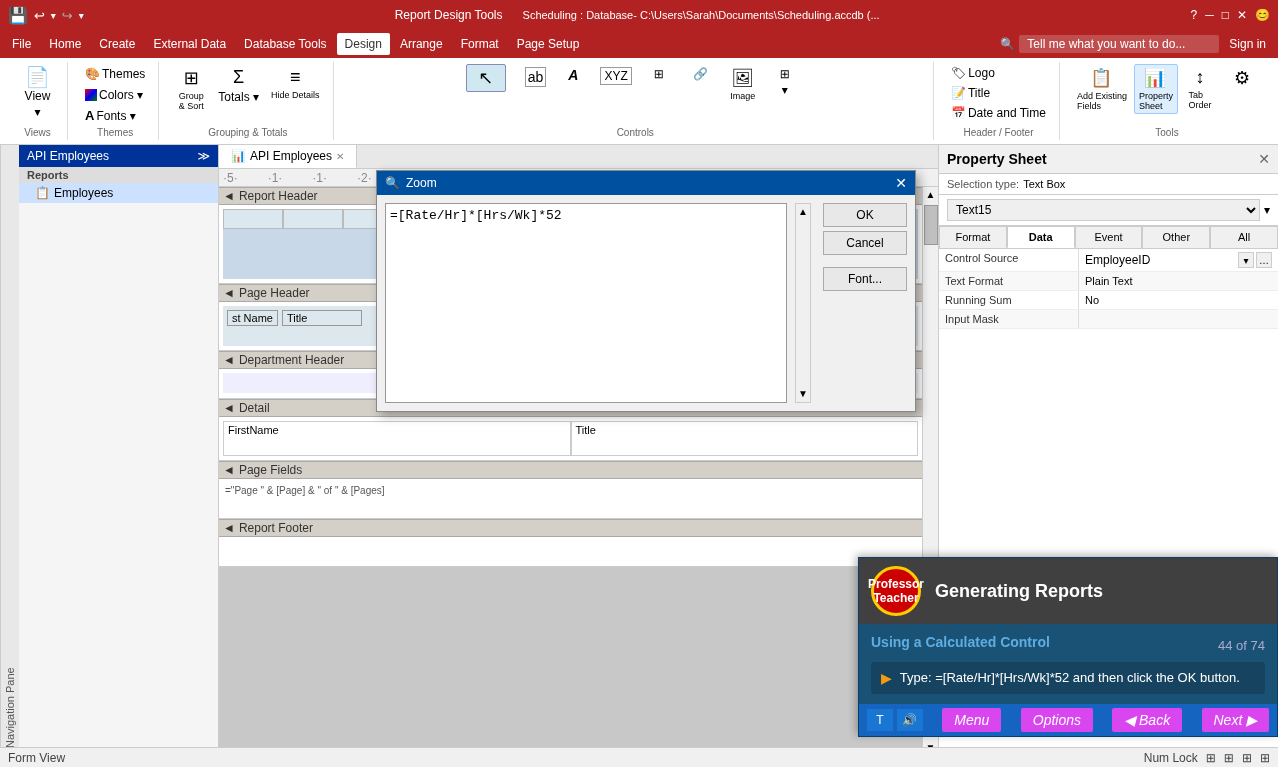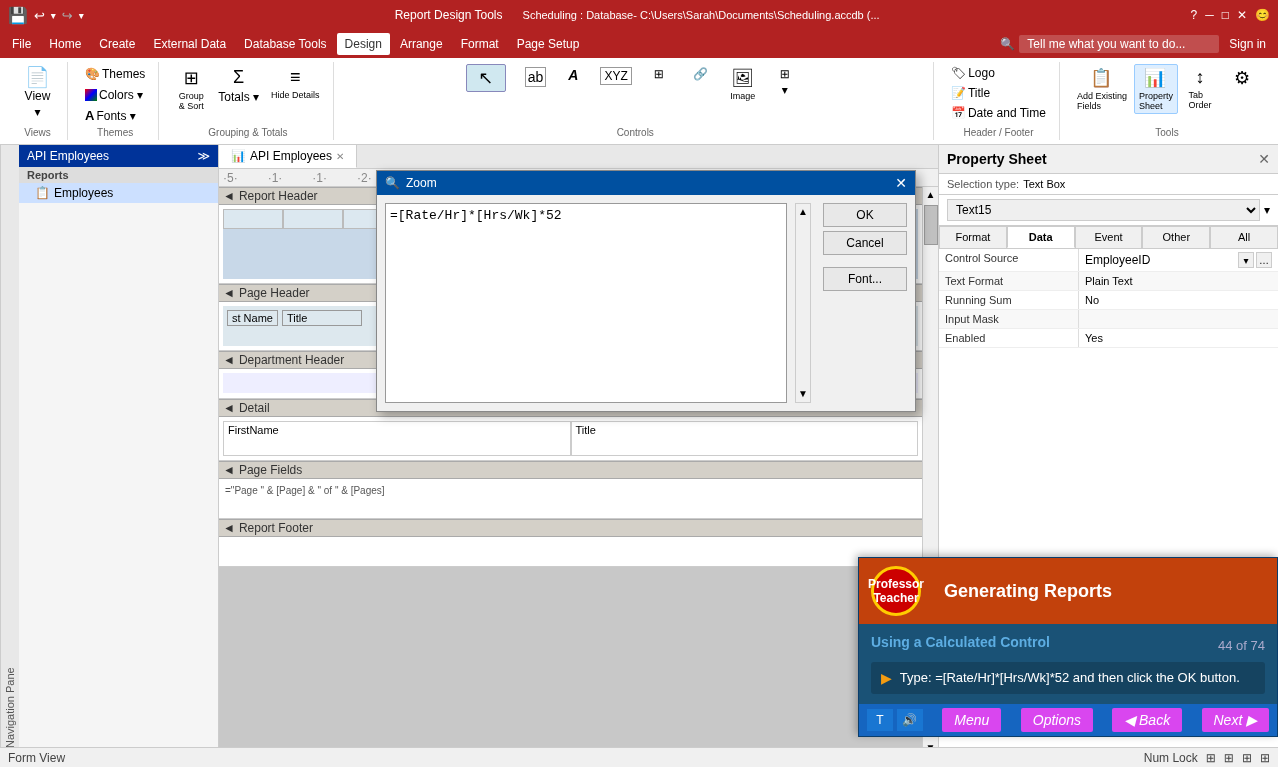--- a/index.html
+++ b/index.html
@@ -392,25 +392,25 @@
       bottom: 30px;
       right: 0;
       width: 420px;
       background: #1a5276;
       color: white;
       border: 1px solid #0a3d6b;
       box-shadow: -2px -2px 8px rgba(0,0,0,0.3);
       z-index: 200;
     }
     .tutorial-header {
-      background: #c2410c;
+      background: #404040;
       padding: 8px 12px;
       display: flex;
       align-items: center;
-      gap: 23px;
+      gap: 14px;
     }
     .tutorial-logo {
       width: 50px;
       height: 50px;
       background: #cc0000;
       border-radius: 50%;
       display: flex;
       align-items: center;
       justify-content: center;
       font-weight: bold;
@@ -824,24 +824,20 @@
         <div class="property-value">Plain Text</div>
       </div>
       <div class="property-row">
         <div class="property-label">Running Sum</div>
         <div class="property-value">No</div>
       </div>
       <div class="property-row">
         <div class="property-label">Input Mask</div>
         <div class="property-value"></div>
       </div>
-      <div class="property-row">
-        <div class="property-label">Enabled</div>
-        <div class="property-value">Yes</div>
-      </div>
     </div>
   </div>
 </div>
 
 <div class="dialog-overlay">
   <div class="dialog">
     <div class="dialog-title">
       <div class="dialog-title-left">
         <span>🔍</span>
         <span>Zoom</span>

